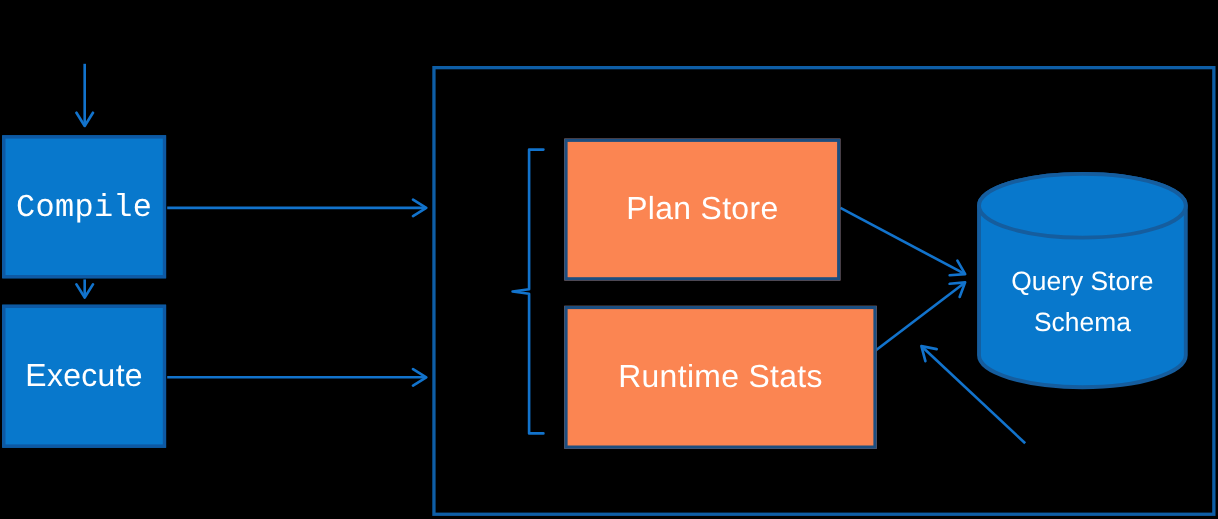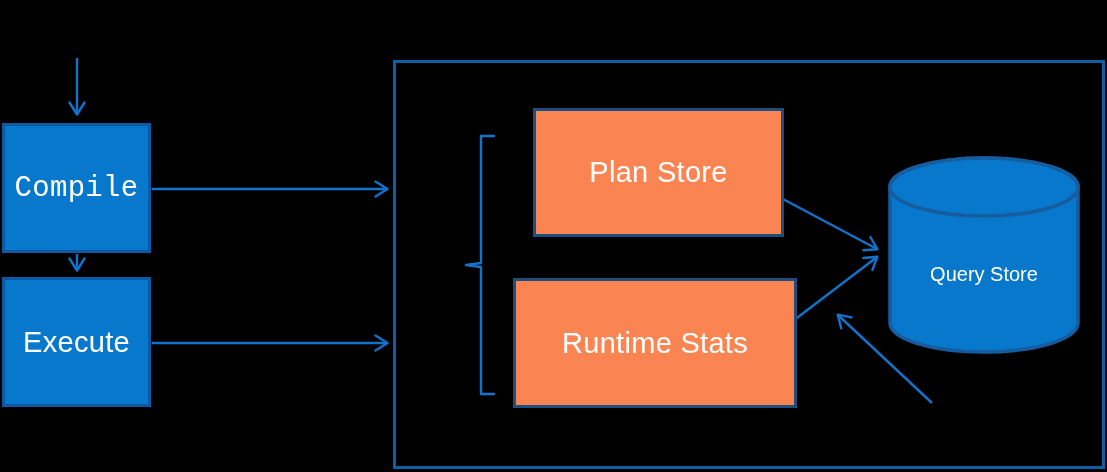--- a/index.html
+++ b/index.html
@@ -75,32 +75,32 @@
   .node-box.blue {
     background: var(--blue-fill);
     border: 3px solid var(--blue-border);
   }
   .node-box.orange {
     background: var(--orange-fill);
     border: 3px solid var(--orange-border);
   }
   .box-compile  { left: 2px;   top: 123px; width: 149px; height: 130px; font-family: Liberation Mono, monospace; }
   .box-execute  { left: 2px;   top: 277px; width: 149px; height: 130px; text-align: center; }
-  .box-plan     { left: 513px; top: 108px; width: 251px; height: 129px; margin-left: 20px; }
+  .box-plan     { left: 513px; top: 126px; width: 251px; height: 129px; }
   .box-runtime  { left: 513px; top: 278px; width: 284px; height: 130px; }
   .cylinder-label {
     position: absolute;
     left: 888px; top: 212px;
     width: 192px; height: 125px;
     display: flex;
     flex-direction: column;
     align-items: center;
     justify-content: center;
     color: var(--text);
-    font-size: 20px;
+    font-size: 24px;
     line-height: 37px;
     text-align: center;
   }
 </style>
 </head>
 <body>
 
 <div class="canvas">
 
   <svg class="overlay-svg" viewBox="0 0 1107 472" xmlns="http://www.w3.org/2000/svg">
@@ -145,15 +145,16 @@
   <div class="node-box orange box-plan">
     <span>Plan Store</span>
   </div>
 
   <div class="node-box orange box-runtime">
     <span>Runtime Stats</span>
   </div>
 
   <div class="cylinder-label">
     <span>Query Store</span>
+    <span>Schema</span>
   </div>
 
 </div>
 
 </body></html>

